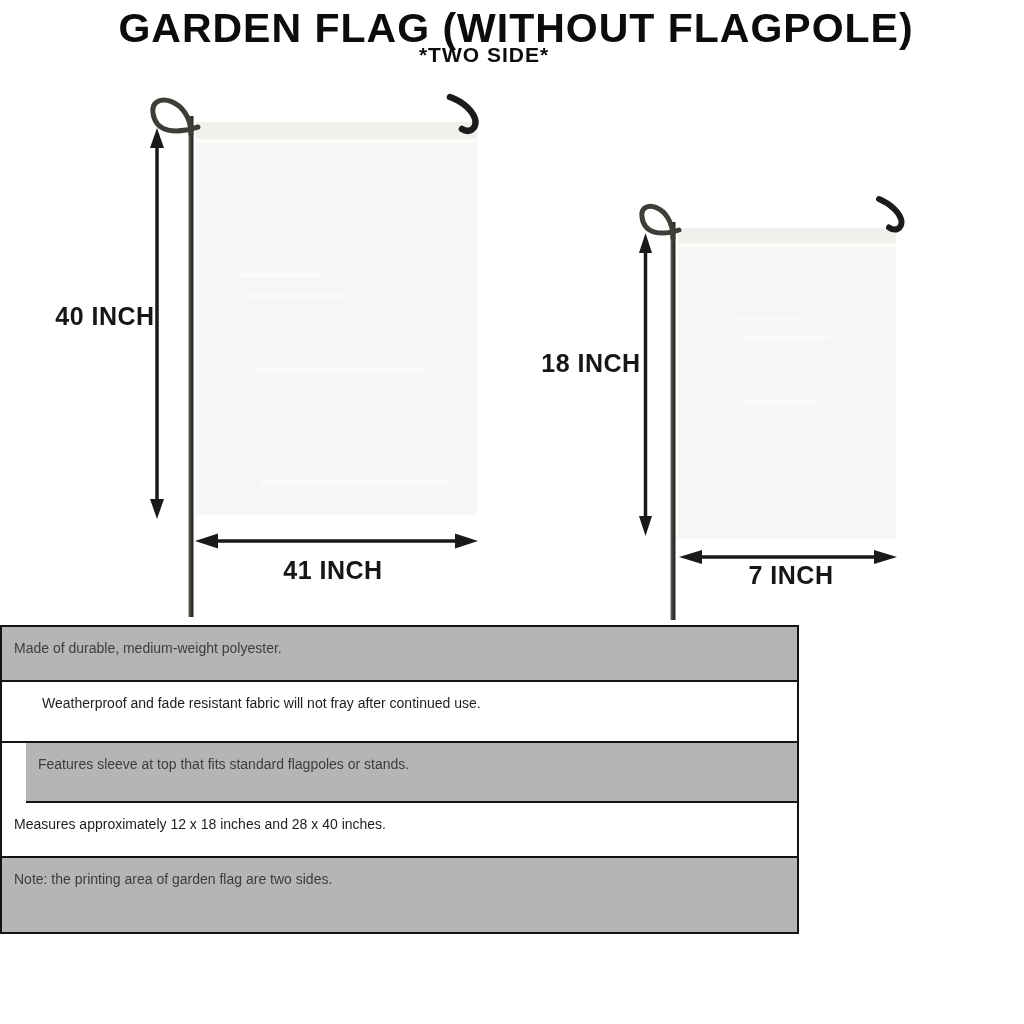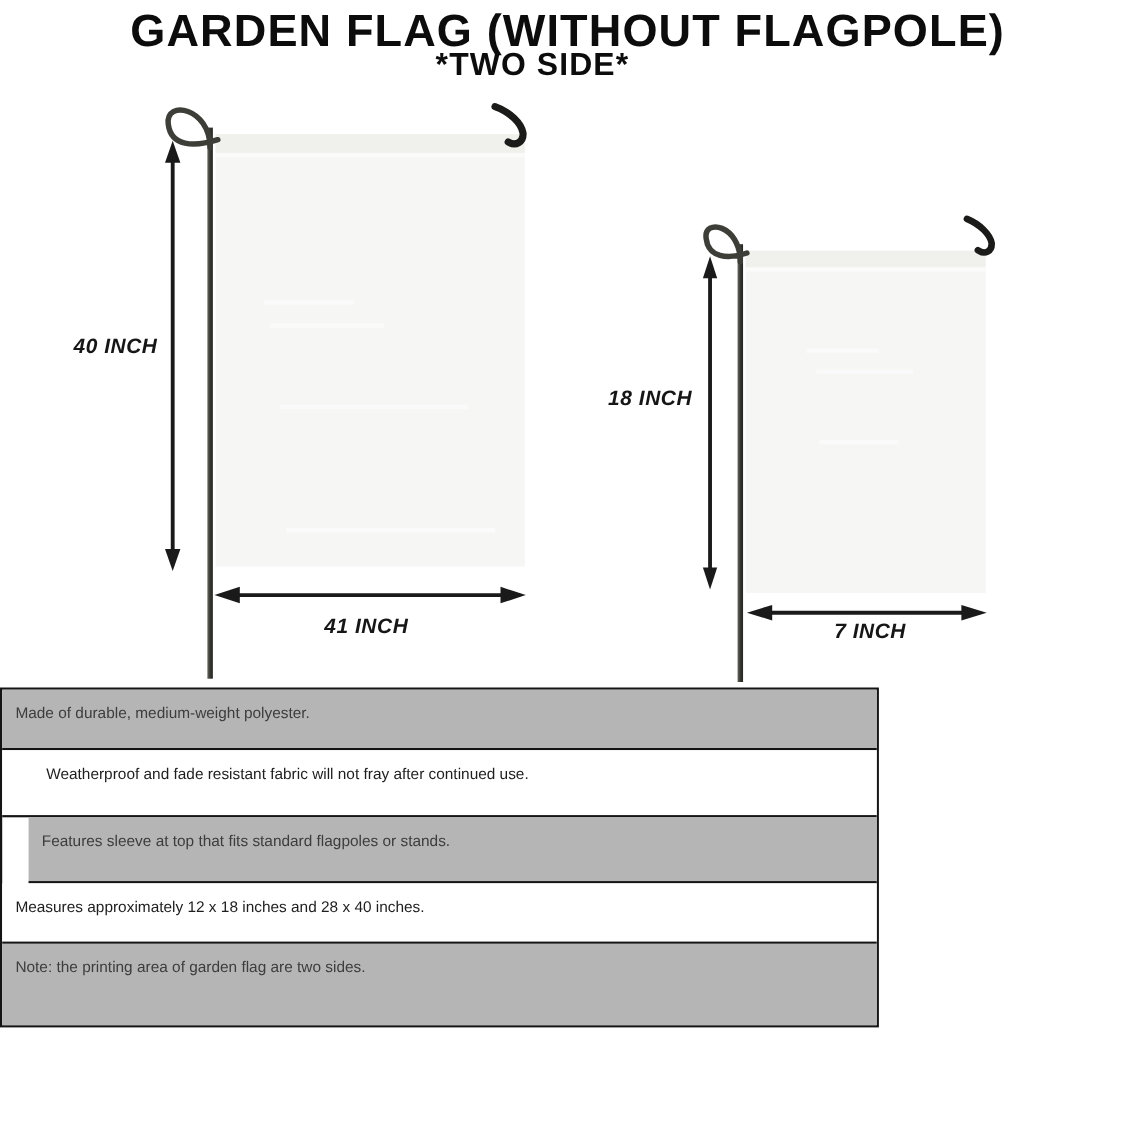--- a/index.html
+++ b/index.html
@@ -13,37 +13,36 @@
   
   .title-line{
     position:absolute;
     transform:translateX(-50%);
     color:#0c0c0c;
     font-weight:bold;
     white-space:nowrap;
     letter-spacing:1px;
   }
   .title-line-1{left:516px;top:5px;font-size:41px;}
-  .title-line-2{left:484px;top:43px;font-size:29px;}
+  .title-line-2{left:484px;top:43px;font-size:21px;}
 
   
   .diagram{
     position:absolute;left:0;top:0;width:1024px;height:1024px;
   }
 
   
   .dim-label{
     position:absolute;
     transform:translate(-50%,-50%);
-    font-size:19px;
+    font-size:25px;
     font-weight:bold;
     color:#161616;
     white-space:nowrap;
     letter-spacing:0.5px;
-    font-style:italic;
   }
   .dim-40{left:105px;top:316px;}
   .dim-28{left:333px;top:570px;}
   .dim-18{left:591px;top:363px;}
   .dim-12{left:791px;top:575px;}
 
   
   .spec-table{
     position:absolute;
     left:0;top:625px;

